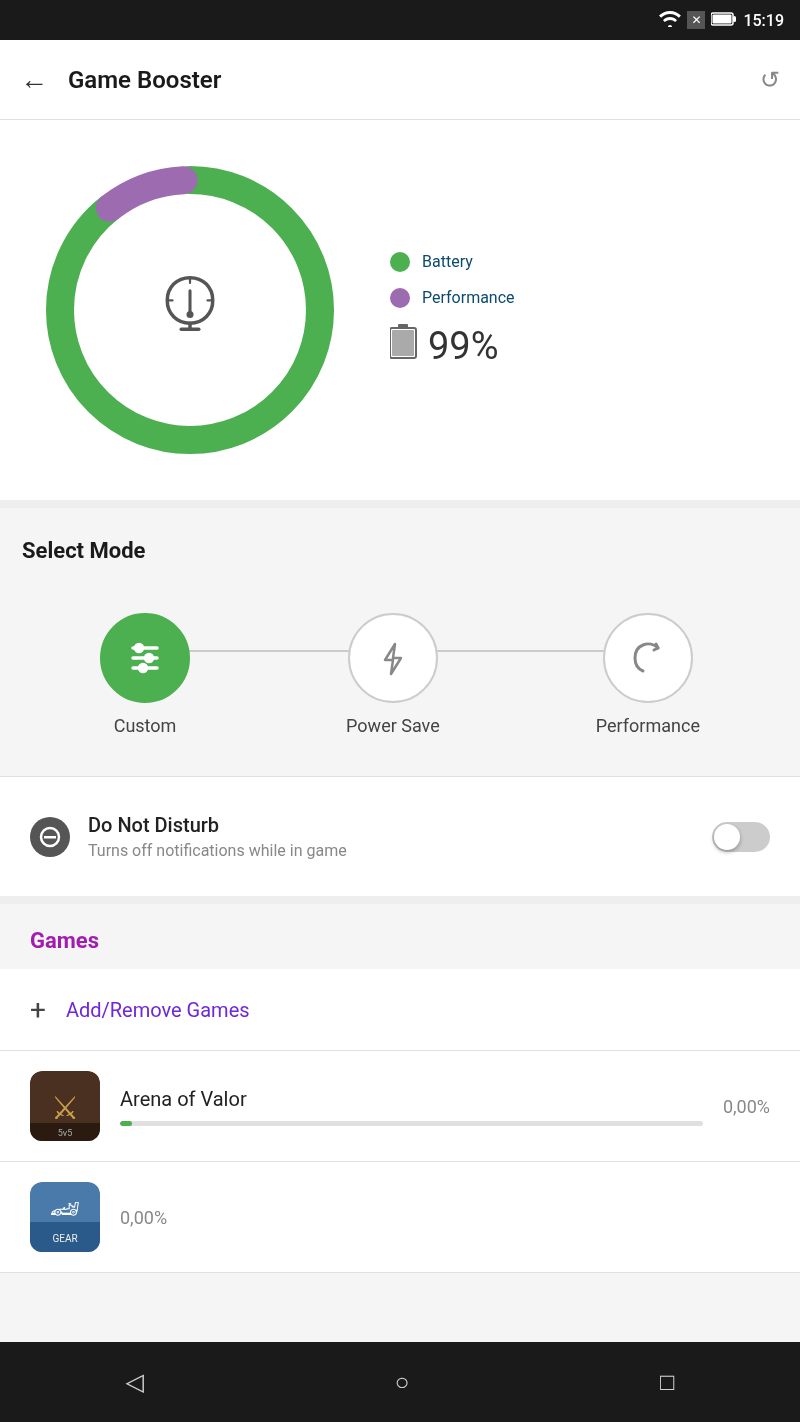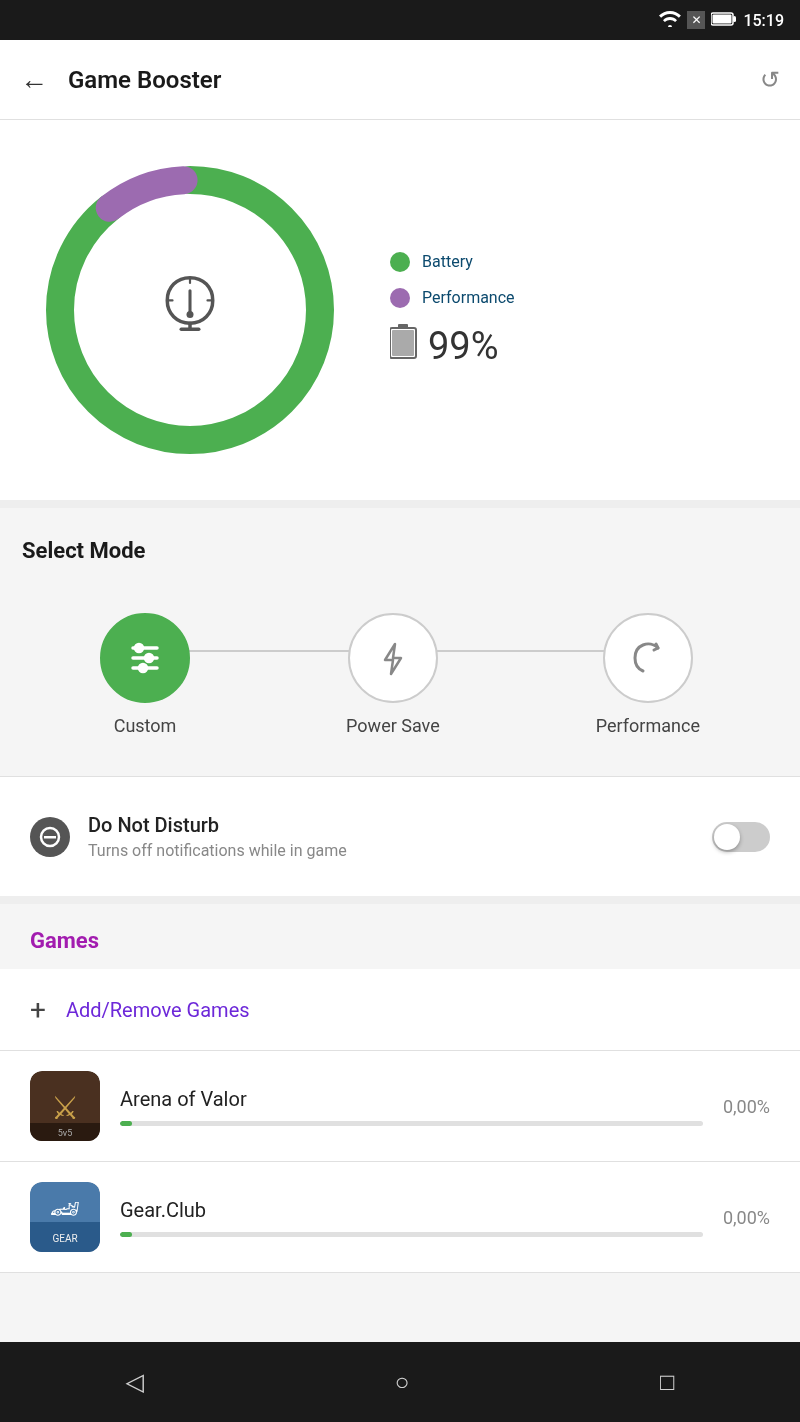--- a/index.html
+++ b/index.html
@@ -561,26 +561,20 @@
 
   <div class="game-row">
     <div class="game-icon">
       <svg width="70" height="70" viewBox="0 0 70 70">
         <rect width="70" height="70" rx="12" fill="#4a7aaa"></rect>
         <rect x="0" y="40" width="70" height="30" rx="0" fill="#2a5a8a"></rect>
         <text x="35" y="35" text-anchor="middle" font-size="24" fill="white">🏎</text>
         <text x="35" y="60" text-anchor="middle" font-size="10" fill="#eee">GEAR</text>
       </svg>
     </div>
-    <div class="game-info">
-      <div class="game-name">Gear.Club</div>
-      <div class="game-progress-bar">
-        <div class="game-progress-fill" style="width:2%;"></div>
-      </div>
-    </div>
     <span class="game-percent">0,00%</span>
   </div>
 
 </div>
 
 <div class="spacer"></div>
 
 <div class="nav-bar">
   <span class="nav-icon">◁</span>
   <span class="nav-icon">○</span>

